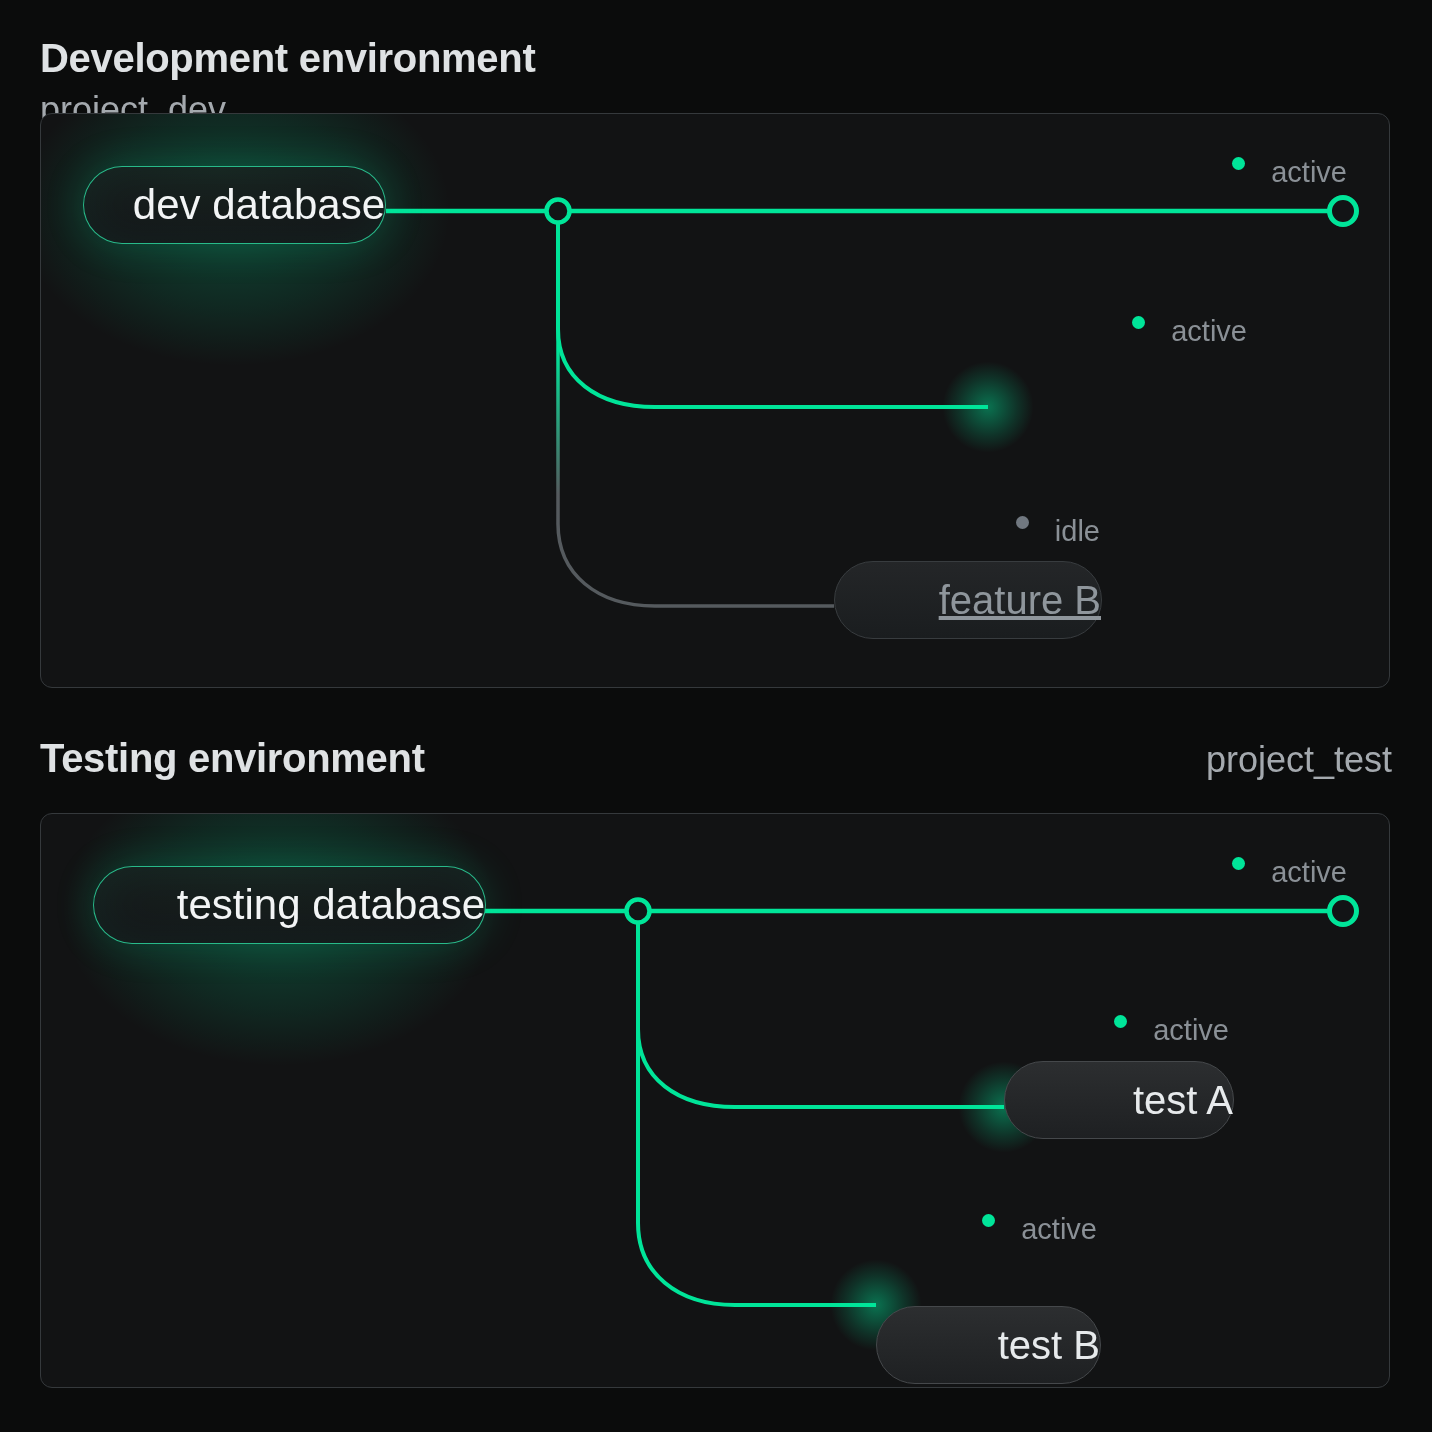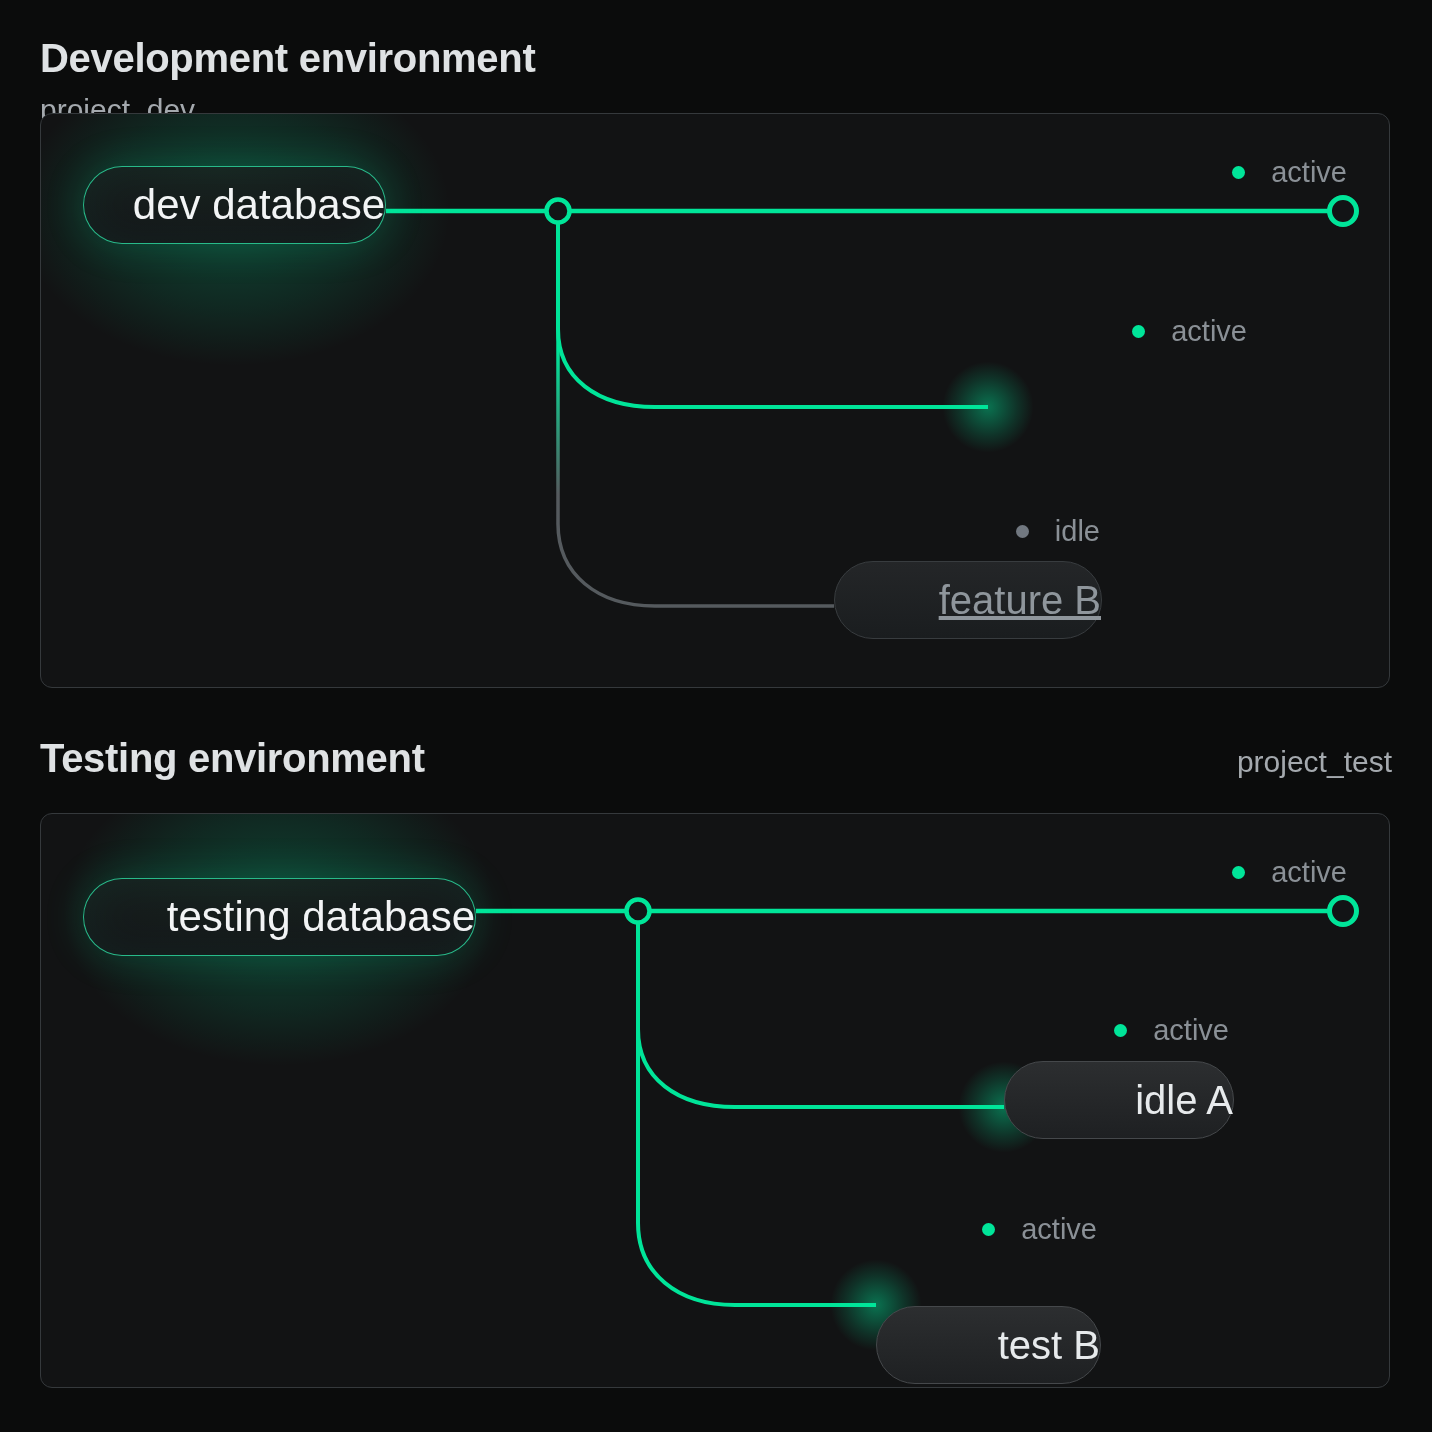--- a/index.html
+++ b/index.html
@@ -10,21 +10,21 @@
   }
   .section-header{
     position:absolute;left:40px;right:40px;
     display:flex;justify-content:space-between;align-items:baseline;
   }
   .section-title{
     margin:0;font-size:40px;line-height:52px;font-weight:700;
     color:#dfe2e4;letter-spacing:-0.3px;
   }
   .project-label{
-    font-size:30px;line-height:52px;font-weight:400;color:#a4a9ae;
+    font-size:36px;line-height:52px;font-weight:400;color:#a4a9ae;
   }
   .panel{
     position:absolute;left:40px;width:1350px;height:575px;
     background:#121314;border:1px solid #35393c;border-radius:12px;
     box-sizing:border-box;overflow:hidden;
   }
   .glow{position:absolute;pointer-events:none;
     background:radial-gradient(closest-side, rgba(0,229,153,0.25), rgba(0,229,153,0.10) 45%, rgba(0,229,153,0) 72%);
   }
   .db-glow{width:600px;height:430px;}
@@ -48,21 +48,21 @@
     background:linear-gradient(180deg,#2c2e30 0%,#1e2022 100%);
     border:1px solid #45484b;
     color:#e7eaec;font-size:40px;
   }
   .pill.branch.idle{
     background:linear-gradient(180deg,#242628 0%,#1a1d1f 100%);
     border:1px solid #383c3f;
     color:#8f969c;
   }
   .status{
-    position:absolute;display:flex;align-items:center;justify-content:flex-end;
+    position:absolute;display:flex;justify-content:flex-end;
     gap:26px;height:30px;
   }
   .status .dot{width:13px;height:13px;border-radius:50%;background:#00e599;flex:0 0 auto;}
   .status .dot.idle{background:#717880;}
   .status .txt{font-size:29px;line-height:30px;color:#8a9096;}
 </style>
 </head>
 <body>
 
 <div class="section-header" style="top:32px;flex-direction:column;">
@@ -124,31 +124,31 @@
     <path d="M 597 97 V 409 C 597 459 636 491 694 491 H 835" fill="none" stroke="#00e599" stroke-width="4"></path>
     <path d="M 597 97 V 215 C 597 264 636 293 694 293 H 963" fill="none" stroke="#00e599" stroke-width="4"></path>
     <line x1="435" y1="97" x2="1292" y2="97" stroke="#00e599" stroke-width="4.5"></line>
     <circle cx="597" cy="97" r="11.5" fill="#121416" stroke="#00e599" stroke-width="4.5"></circle>
     <circle cx="1302" cy="97" r="13.5" fill="#121416" stroke="#00e599" stroke-width="5"></circle>
   </svg>
 
   <div class="glow conn-glow" style="left:898px;top:228px;"></div>
   <div class="glow conn-glow" style="left:770px;top:426px;"></div>
 
-  <div class="pill db" style="left:42px;top:52px;width:393px;margin-top:12px;">
+  <div class="pill db" style="left:52px;top:52px;width:393px;">
     <span>testing database</span>
   </div>
 
   <div class="status" style="right:42px;top:43px;">
     <span class="dot"></span>
     <span class="txt">active</span>
   </div>
 
   <div class="pill branch" style="left:963px;top:247px;width:230px;">
-    <span>idle A</span>
+    <span>test A</span>
   </div>
   <div class="status" style="right:160px;top:201px;">
     <span class="dot"></span>
     <span class="txt">active</span>
   </div>
 
   <div class="pill branch" style="left:835px;top:460px;width:225px;margin-top:32px;">
     <span>test B</span>
   </div>
   <div class="status" style="right:292px;top:400px;">

